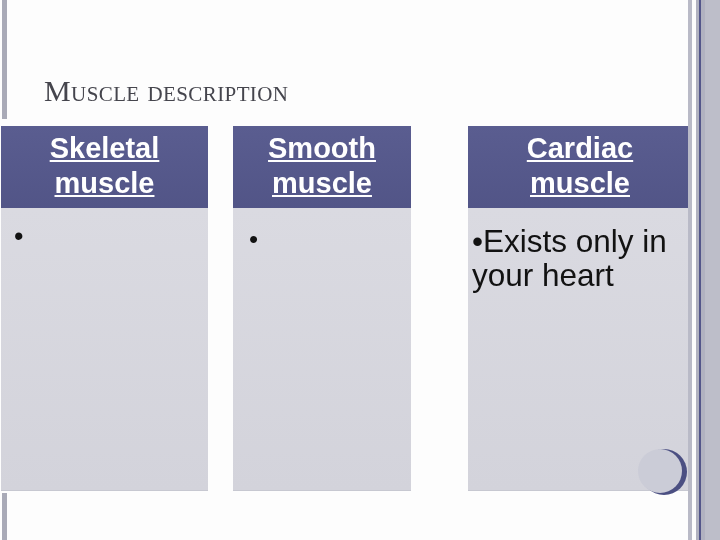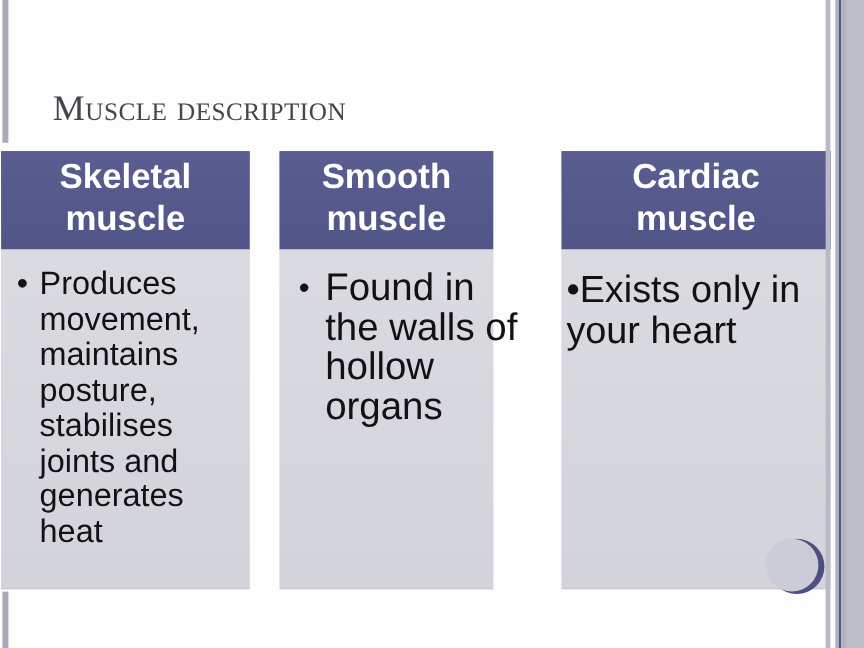--- a/index.html
+++ b/index.html
@@ -34,20 +34,21 @@
   .col-skeletal { left:1px;   width:207px; }
   .col-smooth   { left:233px; width:178px; }
   .col-cardiac  { left:468px; width:224px; }
 
   .col-header {
     height:77px; padding:5px 12px 0 12px; box-sizing:content-box;
     background:linear-gradient(#5a5d90, #50538595);
     background-color:#54578a;
     color:#ffffff; font-weight:bold; font-size:29px; line-height:35px;
     text-align:center;
+    text-decoration:underline;
   }
   .col-body {
     height:283px; background:linear-gradient(#dadae1, #d3d3db);
     background-color:#d6d6de;
     border-bottom:1px solid #c7c8d1;
     color:#121212; box-sizing:border-box;
   }
 
   .bullet-item { display:flex; }
   .col-skeletal .bullet-item { padding:14px 4px 0 13px; font-size:27px; line-height:29.5px; }
@@ -72,41 +73,29 @@
   <div class="stripe-left top"></div>
   <div class="stripe-left bottom"></div>
 
   <h1 class="title">Muscle description</h1>
 
   <section class="column col-skeletal">
     <header class="col-header">Skeletal muscle</header>
     <div class="col-body">
       <div class="bullet-item">
         <span class="bullet">•</span>
-        <span class="bullet-text">Produces
-movement,
-maintains
-posture,
-stabilises
-joints and
-generates
-heat</span>
       </div>
     </div>
   </section>
 
   <section class="column col-smooth">
     <header class="col-header">Smooth muscle</header>
     <div class="col-body">
       <div class="bullet-item">
         <span class="bullet">•</span>
-        <span class="bullet-text">Found in
-the walls of
-hollow
-organs</span>
       </div>
     </div>
   </section>
 
   <section class="column col-cardiac">
     <header class="col-header">Cardiac muscle</header>
     <div class="col-body">
       <div class="bullet-item">
         <span class="bullet">•</span><span class="bullet-text">Exists only in
 your heart</span>

